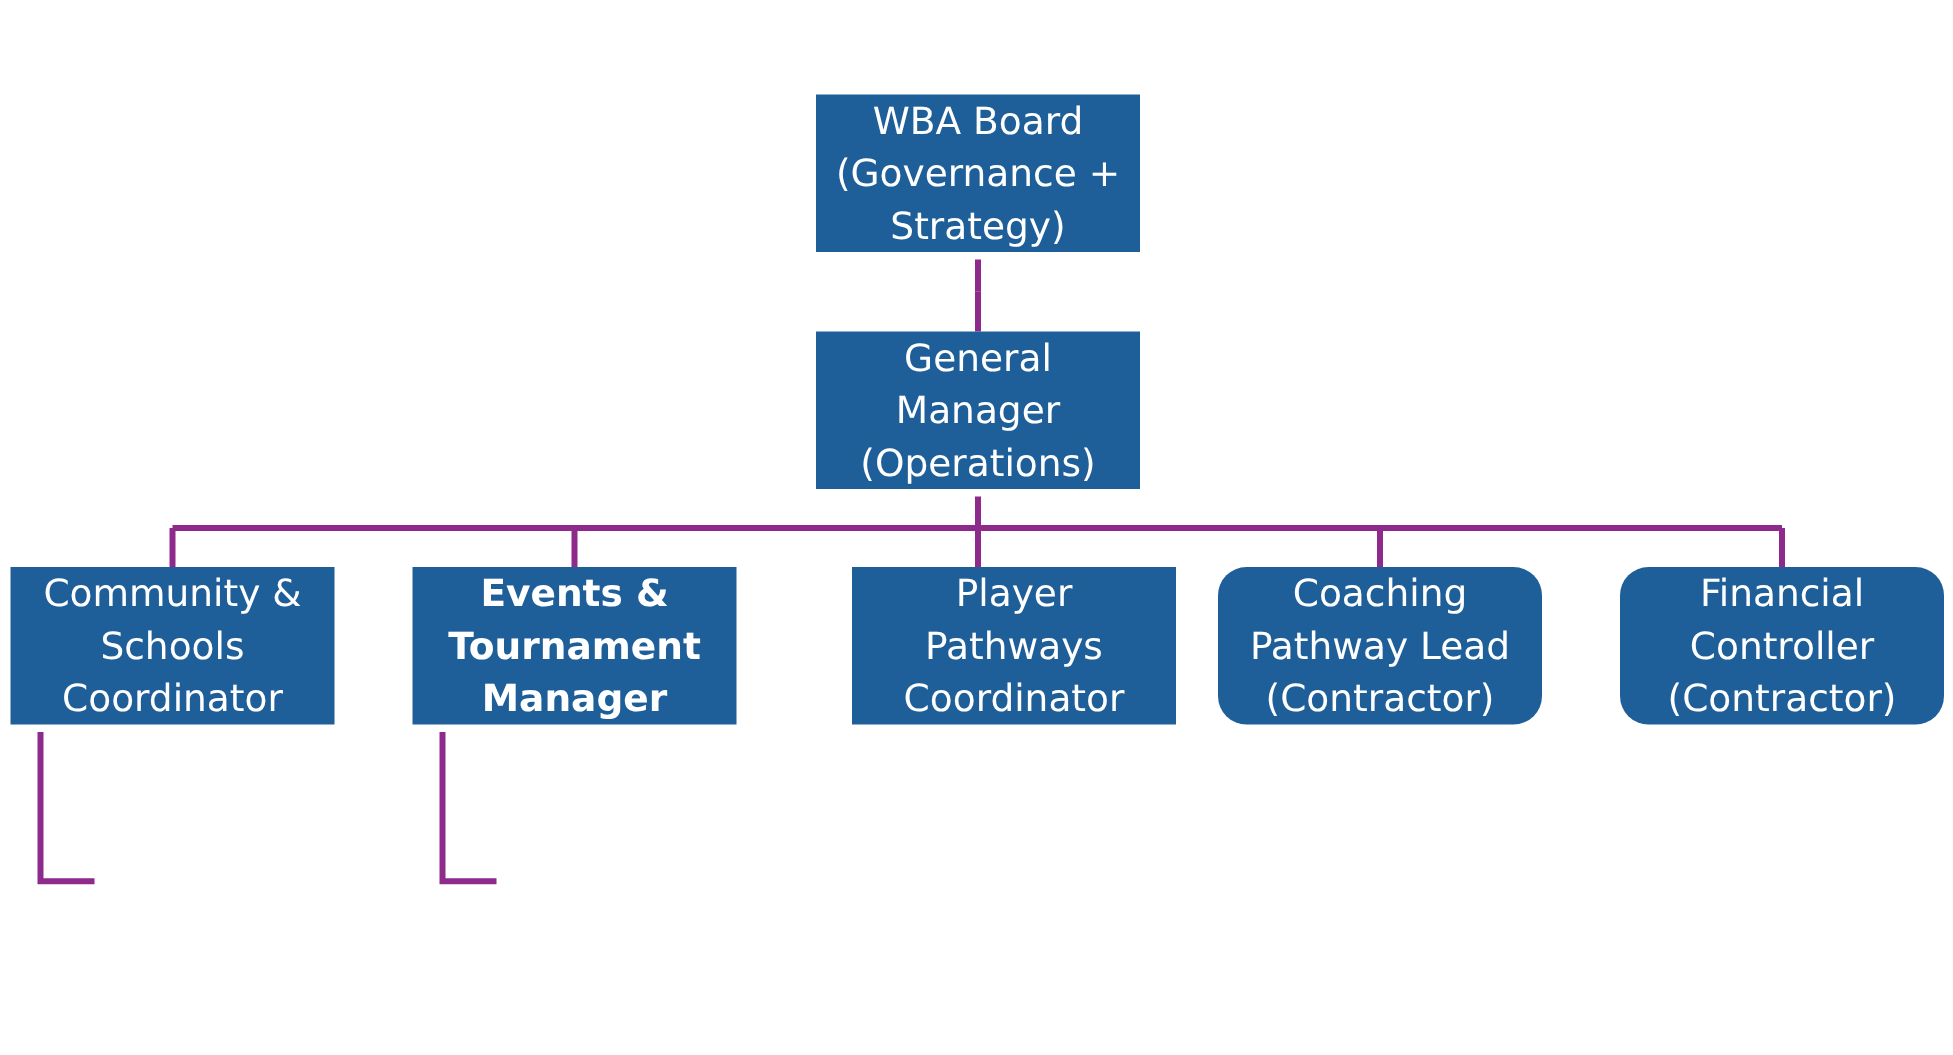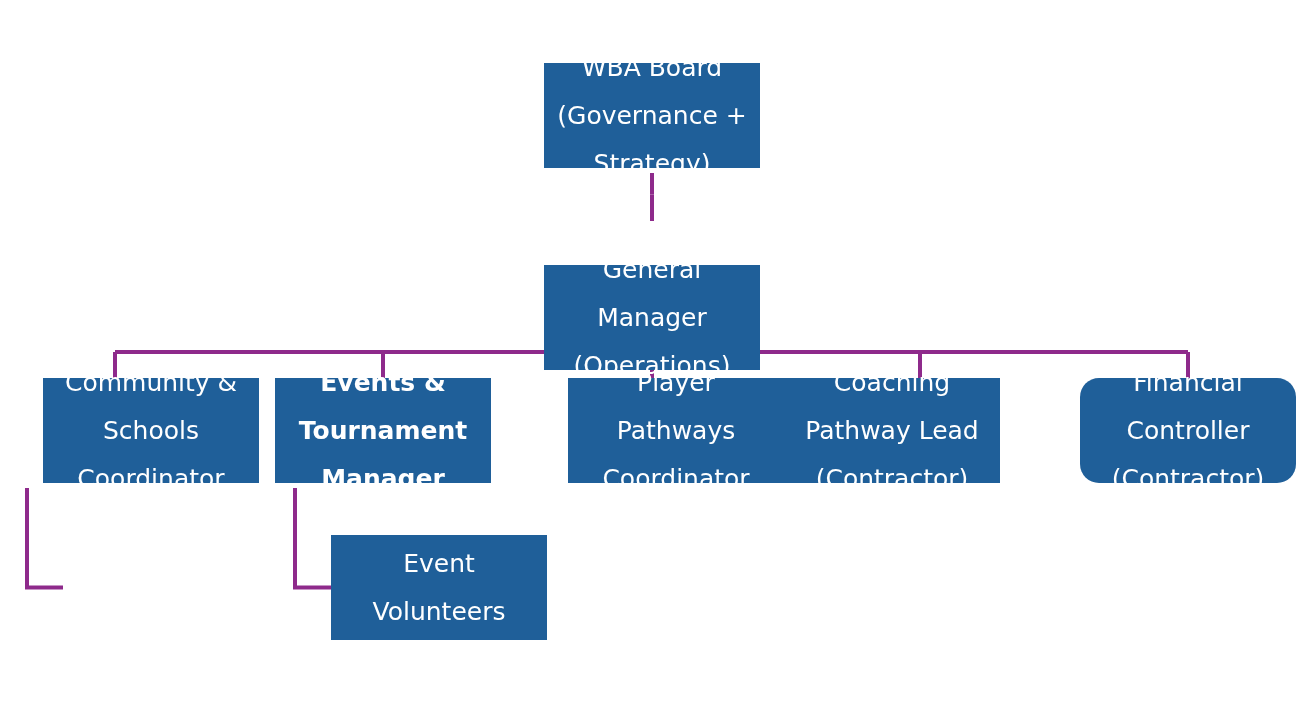--- a/index.html
+++ b/index.html
@@ -1,21 +1,21 @@
 <!DOCTYPE html>
 <html><head>
 <meta charset="utf-8">
 <style>
   html, body { margin:0; padding:0; background:#ffffff; }
   body { width:1302px; height:703px; position:relative; overflow:hidden;
          font-family:"DejaVu Sans","Liberation Sans",sans-serif; }
   #chart { position:absolute; left:0; top:0; width:1302px; height:703px; }
   .box { position:absolute; width:216px; height:105px; background:#1F5F99;
          color:#ffffff; display:flex; align-items:center; justify-content:center;
-         text-align:center; font-size:25px; line-height:48px; box-sizing:border-box;
+         text-align:center; font-size:25px; line-height:35px; box-sizing:border-box;
          padding:0 4px; white-space:pre-line; }
   svg { position:absolute; left:0; top:0; }
 </style>
 </head>
 <body>
 
 <div id="chart">
   <svg width="1302" height="703">
     <g id="connectors" fill="none" stroke-width="4" stroke="#8E2A8B">
         <path d="M652,173 V194.5"></path>
@@ -28,33 +28,31 @@
         <path d="M920,352 V378"></path>
         <path d="M1188,352 V378"></path>
         <path d="M27,488 V587.5 H63"></path>
         <path d="M295,488 V587.5 H331"></path>
       </g>
   </svg>
 
   <div class="box" id="node-board" style="left:544px;top:63px;">WBA Board
 (Governance +
 Strategy)</div>
-  <div class="box" id="node-gm" style="left:544px;top:221px;margin-top:44px;">General
+  <div class="box" id="node-gm" style="left:544px;top:221px;">General
 Manager
 (Operations)</div>
-  <div class="box" id="node-community" style="left:7px;top:378px;margin-left:36px;">Community &amp;
+  <div class="box" id="node-community" style="left:7px;top:378px;">Community &amp;
 Schools
 Coordinator</div>
   <div class="box" id="node-events" style="left:275px;top:378px;font-weight:bold;">Events &amp;
 Tournament
 Manager</div>
   <div class="box" id="node-player" style="left:568px;top:378px;">Player
 Pathways
 Coordinator</div>
-  <div class="box" id="node-coaching" style="left:784px;top:378px;">Coaching
+  <div class="box" id="node-coaching" style="left:812px;top:378px;border-radius:19px;">Coaching
 Pathway Lead
 (Contractor)</div>
   <div class="box" id="node-financial" style="left:1080px;top:378px;border-radius:19px;">Financial
 Controller
 (Contractor)</div>
-  <div class="box" id="node-volunteers" style="left:331px;top:535px;">Event
-Volunteers</div>
 </div>
 
 </body></html>

